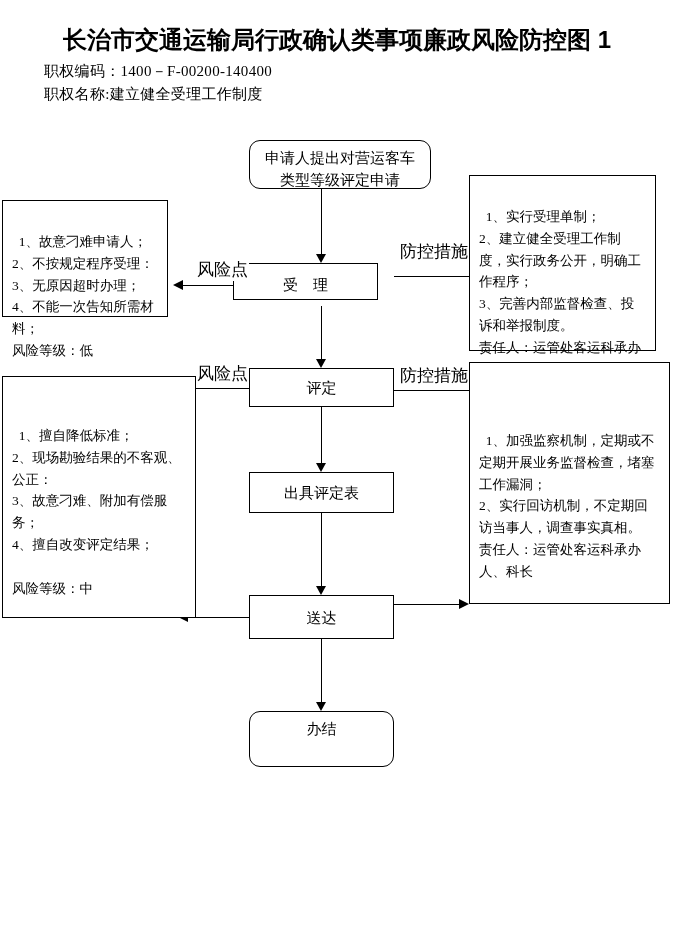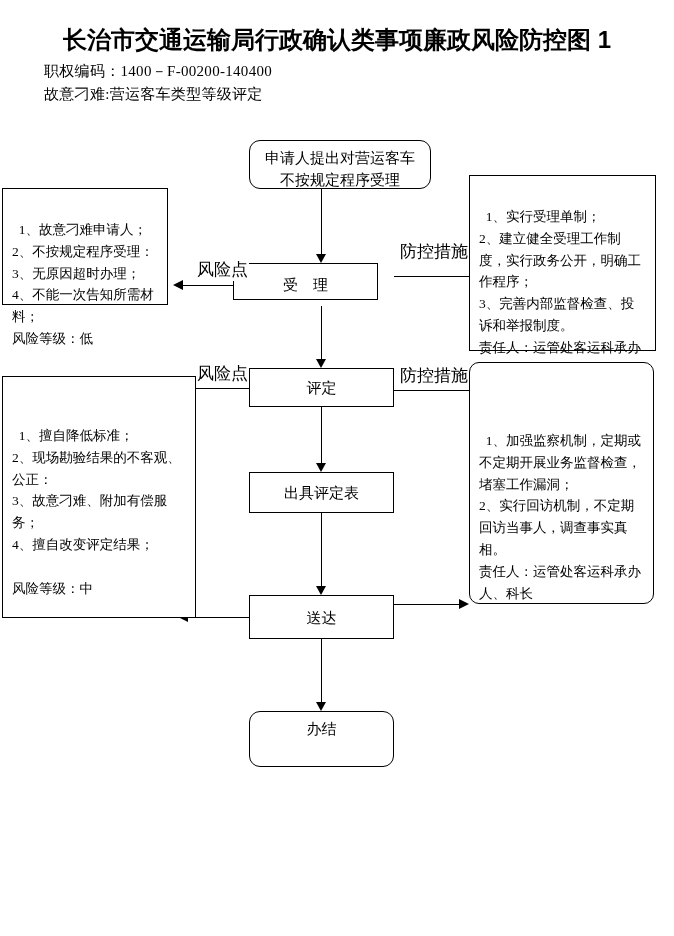--- a/index.html
+++ b/index.html
@@ -124,25 +124,25 @@
     z-index: 4;
     background: #fff;
     padding: 0 1px;
   }
 </style>
 </head>
 <body>
 
 <div id="page-title">长治市交通运输局行政确认类事项廉政风险防控图 1</div>
 <div id="meta-code">职权编码：1400－F-00200-140400</div>
-<div id="meta-name">故意刁难:营运客车类型等级评定</div>
+<div id="meta-name">职权名称:建立健全受理工作制度</div>
 
 <div class="flow-box rounded" style="left:249px; top:140px; width:182px; height:49px; padding-top:7px; line-height:1.45;">
   <span class="bx-label" style="white-space:pre-line;">申请人提出对营运客车
-不按规定程序受理</span>
+类型等级评定申请</span>
 </div>
 
 <div class="flow-box" style="left:233px; top:263px; width:145px; height:37px; line-height:43px;">
   <span class="bx-label">受　理</span>
 </div>
 
 <div class="flow-box" style="left:249px; top:368px; width:145px; height:39px; line-height:39px;">
   <span class="bx-label">评定</span>
 </div>
 
@@ -151,21 +151,21 @@
 </div>
 
 <div class="flow-box" style="left:249px; top:595px; width:145px; height:44px; line-height:44px;">
   <span class="bx-label">送达</span>
 </div>
 
 <div class="flow-box rounded" style="left:249px; top:711px; width:145px; height:56px; padding-top:8px;">
   <span class="bx-label">办结</span>
 </div>
 
-<div class="side-panel" style="left:2px; top:188px; width:166px; height:117px;">
+<div class="side-panel" style="left:2px; top:200px; width:166px; height:117px;">
   <span>1、故意刁难申请人；
 2、不按规定程序受理：
 3、无原因超时办理；
 4、不能一次告知所需材料；
 风险等级：低</span>
 </div>
 
 <div class="side-panel" style="left:2px; top:376px; width:194px; height:242px; padding-top:26px;">
   <span>1、擅自降低标准；
 2、现场勘验结果的不客观、公正：
@@ -175,21 +175,21 @@
 风险等级：中</span>
 </div>
 
 <div class="side-panel" style="left:469px; top:175px; width:187px; height:176px;">
   <span>1、实行受理单制；
 2、建立健全受理工作制度，实行政务公开，明确工作程序；
 3、完善内部监督检查、投诉和举报制度。
 责任人：运管处客运科承办人</span>
 </div>
 
-<div class="side-panel" style="left:469px; top:362px; width:185px; height:242px; padding-top:45px;border-radius:10px;">
+<div class="side-panel" style="left:469px; top:362px; width:201px; height:242px; padding-top:45px;">
   <span>1、加强监察机制，定期或不定期开展业务监督检查，堵塞工作漏洞；
 2、实行回访机制，不定期回访当事人，调查事实真相。
 责任人：运管处客运科承办人、科长</span>
 </div>
 
 <div class="line-v" style="left:321px; top:189px; height:65px;"></div>
 <div class="arrow-down" style="left:316px; top:254px;"></div>
 
 <div class="line-h" style="left:183px; top:285px; width:66px;"></div>
 <div class="arrow-left" style="left:173px; top:280px;"></div>

